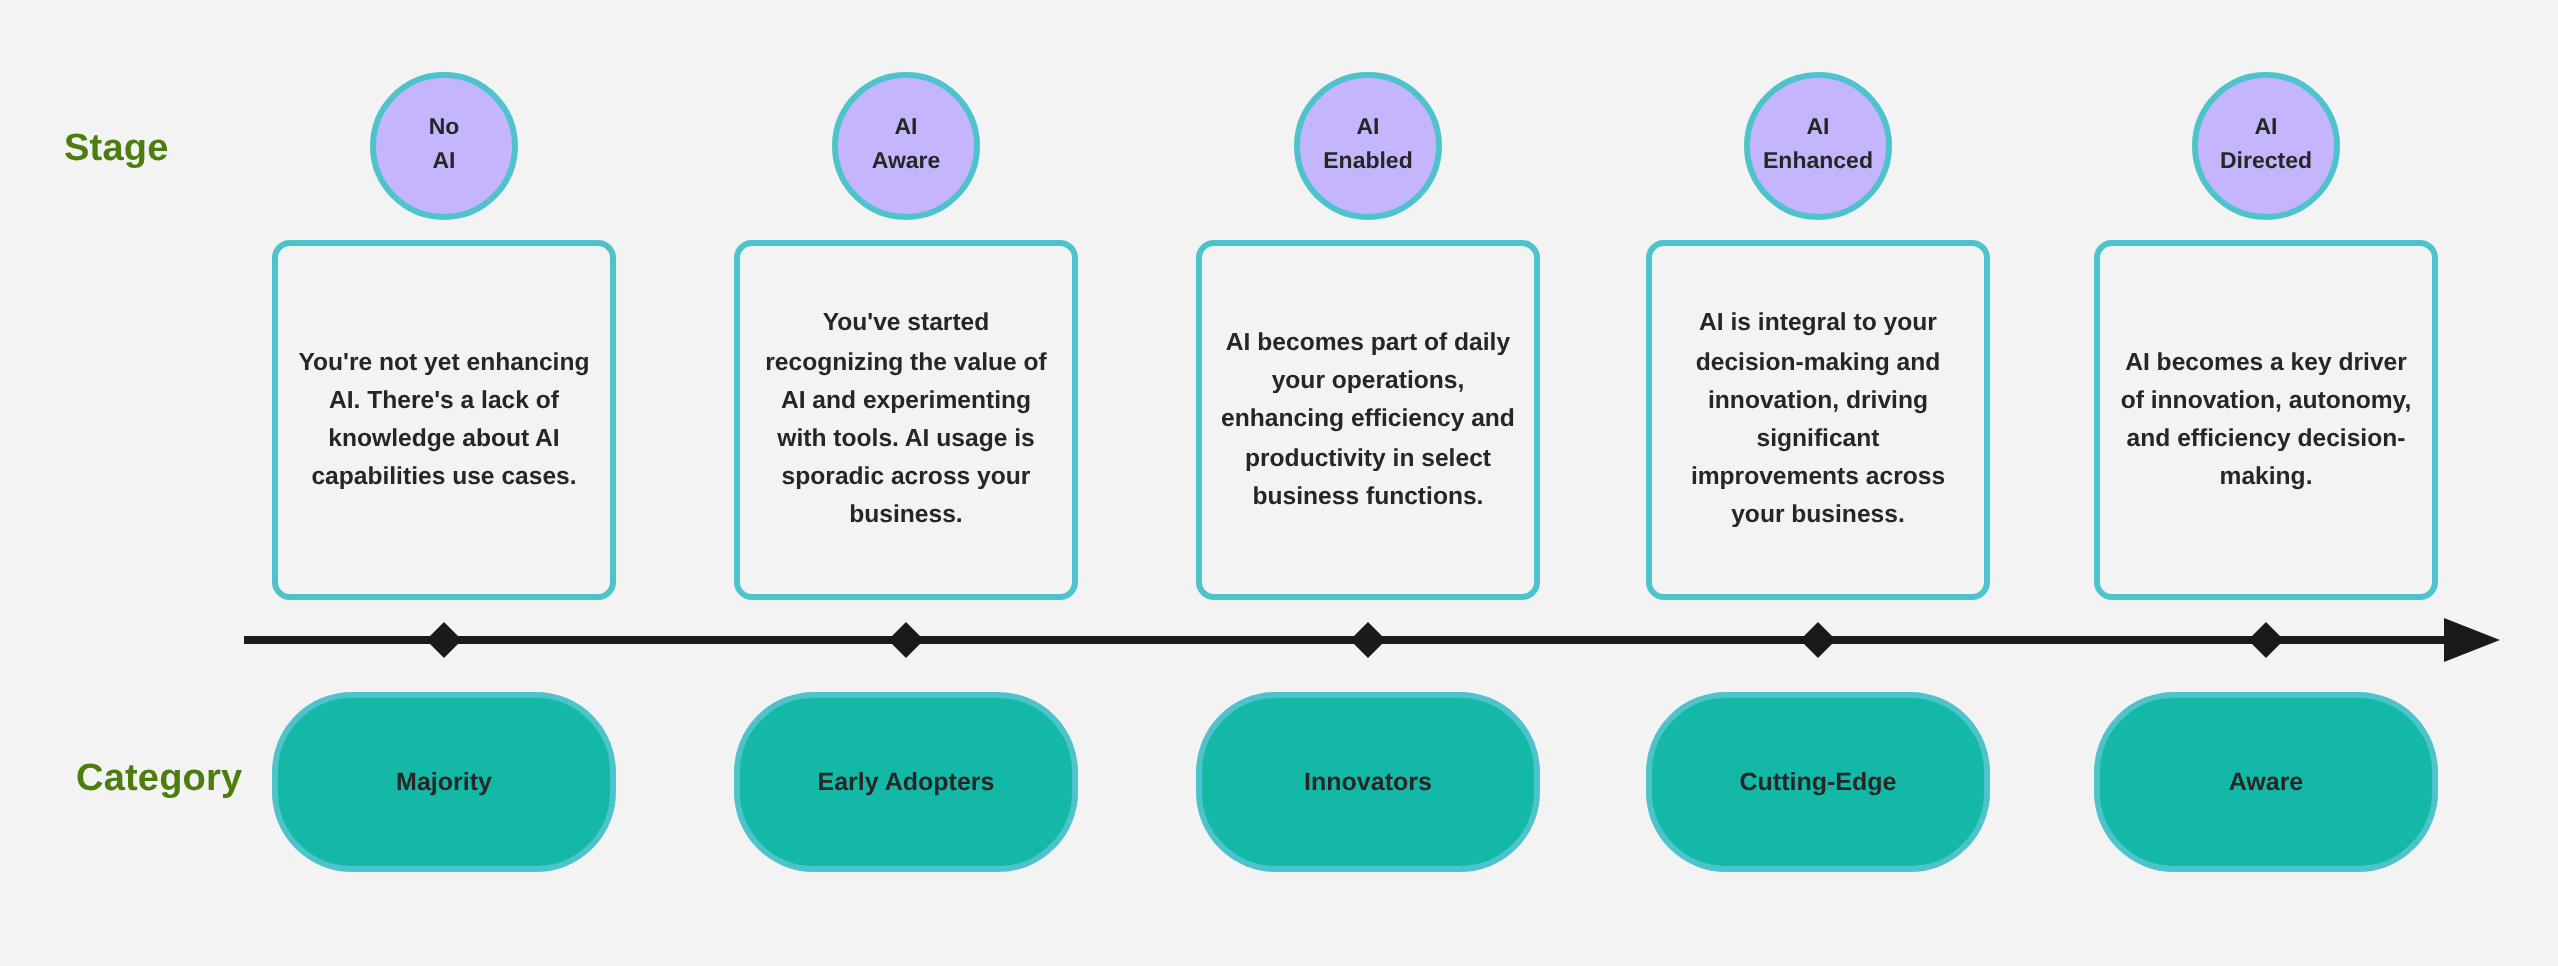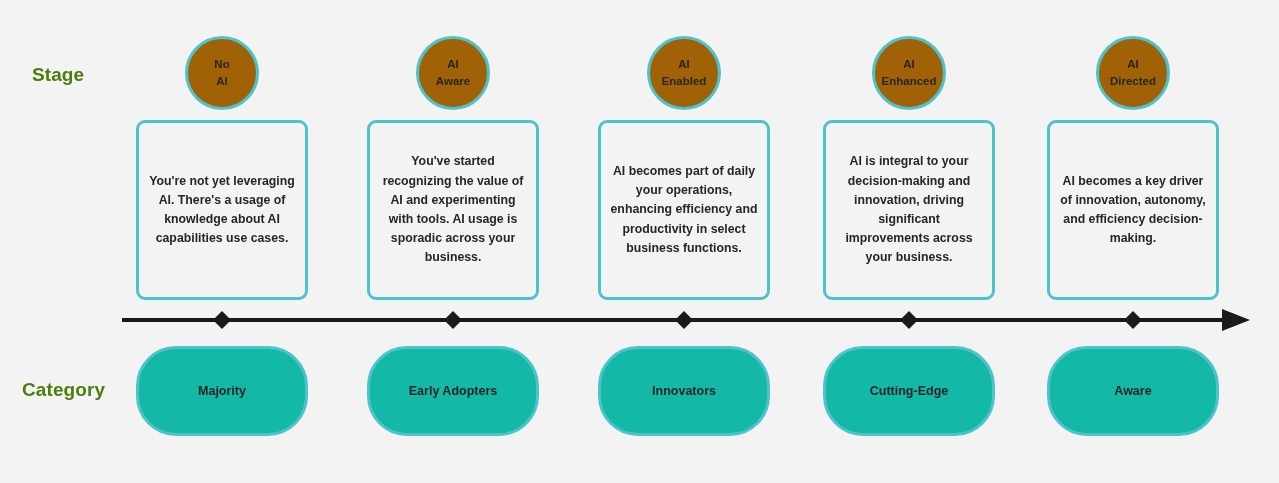--- a/index.html
+++ b/index.html
@@ -23,41 +23,41 @@
   
   .row-label {
     position: absolute;
     font-size: 19px;
     font-weight: bold;
     color: #4d7c0f;
     letter-spacing: 0.1px;
     white-space: nowrap;
   }
   #stage-label   { left: 32px; top: 64px; }
-  #category-label{ left: 22px; top: 379px; }
+  #category-label{ left: 38px; top: 379px; }
 
   
   .stage-col {
     position: absolute;
     top: 0;
     width: 234px;
   }
 
   
   .stage-circle {
     position: absolute;
     top: 36px;
     left: 50%;
     transform: translateX(-50%);
     width: 74px;
     height: 74px;
     box-sizing: border-box;
     border: 3px solid #4ec3cb;
     border-radius: 50%;
-    background: #a16207;
+    background: #c4b5fd;
     display: flex;
     align-items: center;
     justify-content: center;
     z-index: 3;
   }
   .stage-circle-text {
     font-size: 11.5px;
     font-weight: bold;
     color: #262626;
     line-height: 1.45;
@@ -128,21 +128,21 @@
 <body>
 
 <div id="canvas">
 
   <div class="row-label" id="stage-label">Stage</div>
 
   <div class="row-label" id="category-label">Category</div>
 
   <div class="stage-col" style="left:105px">
     <div class="stage-box">
-      <div class="stage-box-text">You're not yet leveraging AI. There's a usage of knowledge about AI capabilities use cases.</div>
+      <div class="stage-box-text">You're not yet enhancing AI. There's a lack of knowledge about AI capabilities use cases.</div>
     </div>
     <div class="stage-circle">
       <div class="stage-circle-text">No
 AI</div>
     </div>
     <div class="category-pill">
       <div class="category-pill-text">Majority</div>
     </div>
   </div>
 

